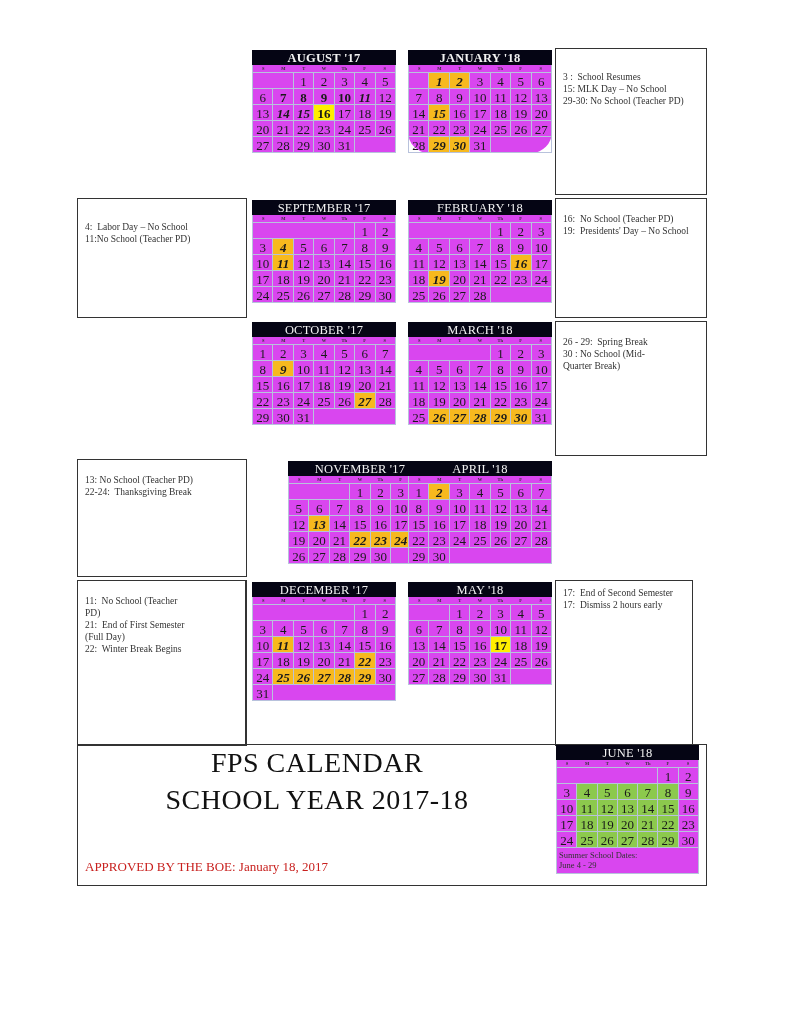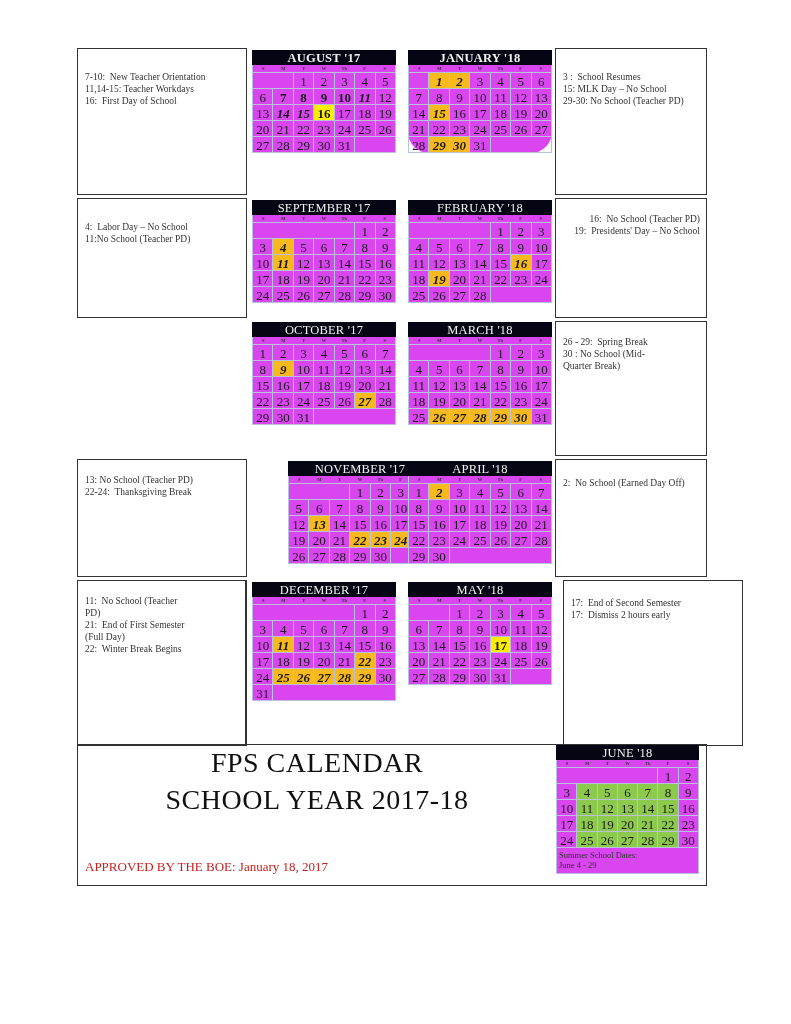--- a/index.html
+++ b/index.html
@@ -42,57 +42,49 @@
   .title2 { top: 39px; }
   .approved { position: absolute; left: 7px; top: 114px; font-size: 13px; color: #c8201e; }
 
   .vline { position: absolute; background: #333; }
 </style>
 </head>
 <body>
 
 <div class="frame">
 
-  <div class="notes-box" style="left:0;top:0;width:170px;height:147px;">
-    <span class="line">7-10:  New Teacher Orientation</span>
-    <span class="line">11,14-15: Teacher Workdays</span>
-    <span class="line">16:  First Day of School</span>
-  </div>
   <div class="notes-box" style="left:0;top:150px;width:170px;height:120px;">
     <span class="line">4:  Labor Day – No School</span>
     <span class="line">11:No School (Teacher PD)</span>
   </div>
   <div class="notes-box" style="left:0;top:411px;width:170px;height:118px;padding-top:14px;">
     <span class="line">13: No School (Teacher PD)</span>
     <span class="line">22-24:  Thanksgiving Break</span>
   </div>
   <div class="notes-box" style="left:0;top:532px;width:170px;height:166px;padding-top:14px;padding-right:60px;">
     <span class="line">11:  No School (Teacher PD)</span>
     <span class="line">21:  End of First Semester (Full Day)</span>
     <span class="line">22:  Winter Break Begins</span>
   </div>
   <div class="vline" style="left:168px;top:532px;width:1.5px;height:166px;"></div>
 
   <div class="notes-box" style="left:478px;top:0;width:152px;height:147px;">
     <span class="line">3 :  School Resumes</span>
     <span class="line">15: MLK Day – No School</span>
     <span class="line">29-30: No School (Teacher PD)</span>
   </div>
-  <div class="notes-box" style="left:478px;top:150px;width:152px;height:120px;padding-top:14px;text-align:right;">
+  <div class="notes-box" style="left:478px;top:150px;width:152px;height:120px;padding-top:14px;">
     <span class="line">16:  No School (Teacher PD)</span>
     <span class="line">19:  Presidents' Day – No School</span>
   </div>
   <div class="notes-box" style="left:478px;top:273px;width:152px;height:135px;padding-top:14px;padding-right:38px;">
     <span class="line">26 - 29:  Spring Break</span>
     <span class="line">30 : No School (Mid-Quarter Break)</span>
   </div>
-  <div class="notes-box" style="left:478px;top:411px;width:152px;height:118px;padding-top:17px;">
-    <span class="line">2:  No School (Earned Day Off)</span>
-  </div>
-  <div class="notes-box" style="left:478px;top:532px;width:180px;height:166px;padding-top:16px;margin-left:8px;">
+  <div class="notes-box" style="left:478px;top:532px;width:138px;height:166px;padding-top:6px;">
     <span class="line">17:  End of Second Semester</span>
     <span class="line">17:  Dismiss 2 hours early</span>
   </div>
 
   <div class="bottom-box">
     <div class="title1">FPS CALENDAR</div>
     <div class="title2">SCHOOL YEAR 2017-18</div>
     <div class="approved">APPROVED BY THE BOE: January 18, 2017</div>
   </div>
 

